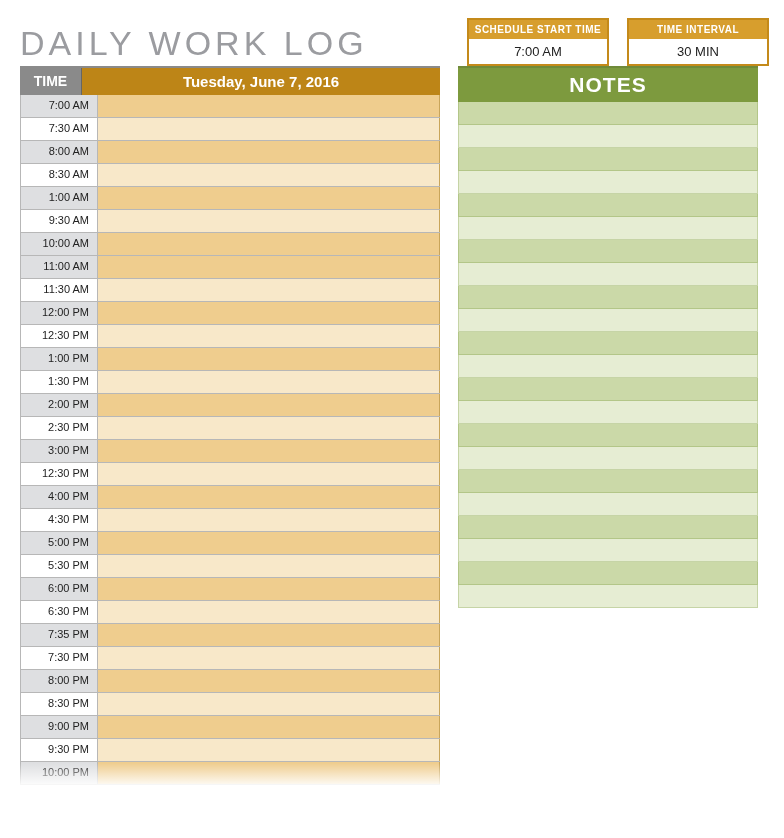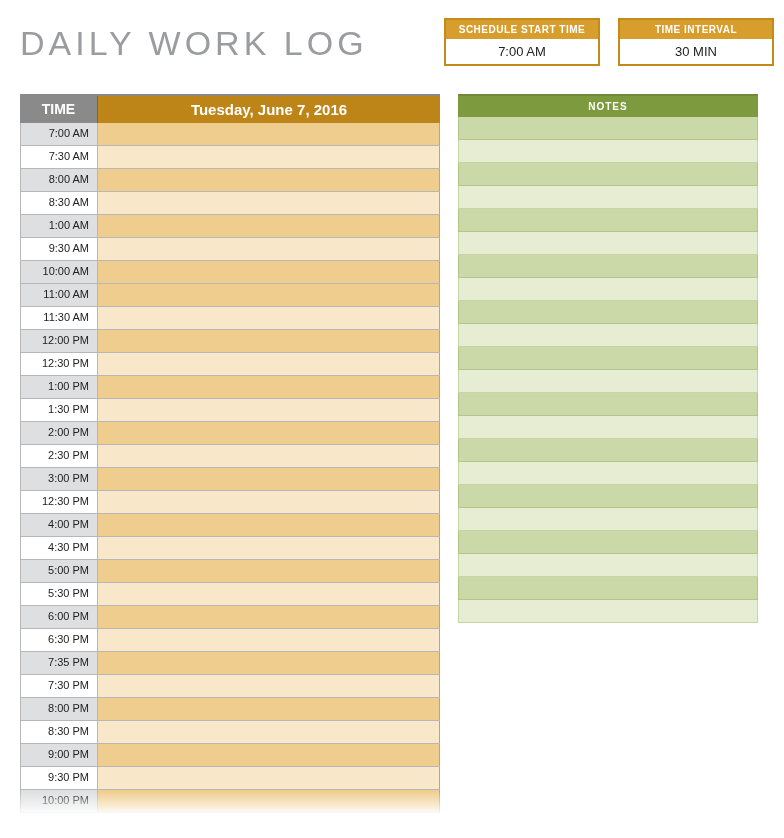--- a/index.html
+++ b/index.html
@@ -7,40 +7,39 @@
     font-family: Arial, Helvetica, sans-serif;
     background: #fff;
     width: 784px;
     margin: 0;
     padding: 18px 8px 0 20px;
     position: relative;
   }
   .top-row {
     display: flex;
     align-items: flex-start;
-    margin-bottom: 28px;
-    gap: 4px;
+    gap: 27px;
   }
   .title {
     font-family: "Century Gothic", "Avant Garde", Arial, sans-serif;
     font-size: 34px;
     letter-spacing: 4px;
     color: #9b9ca0;
     font-weight: 400;
     flex: 0 0 420px;
     padding-top: 6px;
   }
   .config-boxes {
     display: flex;
     gap: 18px;
     margin-left: auto;
     margin-right: 10px;
   }
   .config {
-    width: 156px;
+    width: 142px;
     border: 2px solid #c48a1a;
     background: #fff;
   }
   .config-head {
     background: #d79e2d;
     color: #fff;
     font-size: 10px;
     font-weight: bold;
     text-align: center;
     padding: 4px 2px;
@@ -58,21 +57,21 @@
     align-items: flex-start;
   }
   .schedule {
     border-top: 2px solid #8a8a8a;
     flex: 0 0 420px;
   }
   .sched-head {
     display: flex;
   }
   .sched-head .th-time {
-    width: 78px;
+    width: 62px;
     background: #8a8a8a;
     color: #fff;
     font-size: 14px;
     font-weight: bold;
     text-align: center;
     padding: 5px 0;
     border-right: 1px solid #666;
   }
   .sched-head .th-date {
     flex: 1;
@@ -106,21 +105,21 @@
   .sched-row.shade .entry { background: #efcd8e; }
   .sched-row       .entry { background: #f8e8c9; }
 
   .notes {
     flex: 0 0 300px;
     border-top: 2px solid #6f8a3a;
   }
   .notes-head {
     background: #7d9a3e;
     color: #fff;
-    font-size: 10px;
+    font-size: 21px;
     font-weight: bold;
     text-align: center;
     padding: 5px 0;
     letter-spacing: 1px;
   }
   .note-row {
     height: 23px;
     border-bottom: 1px solid rgba(125,154,62,0.3);
     border-left: 1px solid rgba(125,154,62,0.3);
     border-right: 1px solid rgba(125,154,62,0.3);

